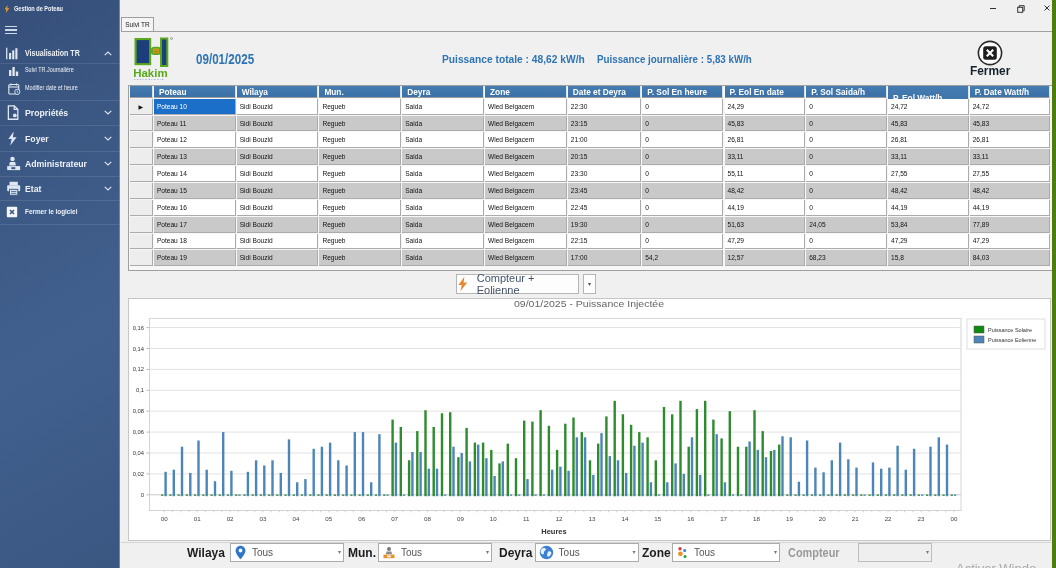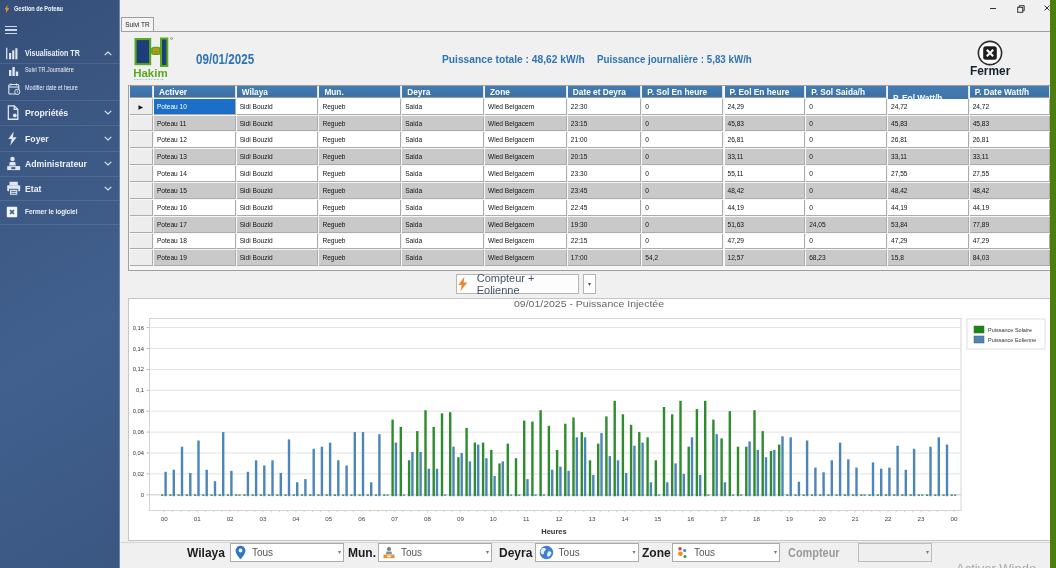--- a/index.html
+++ b/index.html
@@ -1,16 +1,16 @@
 <!DOCTYPE html>
 <html><head><meta charset="utf-8"><style>
 
 *{margin:0;padding:0;box-sizing:border-box}
 html,body{width:1056px;height:568px;overflow:hidden;font-family:"Liberation Sans",sans-serif}
-.page{position:relative;width:1056px;height:568px;background:#f0f0f0;overflow:hidden;border-right:6px solid #4d7c0f}
+.page{position:relative;width:1056px;height:568px;background:#f0f0f0;overflow:hidden;border-right:4px solid #4d7c0f}
 .sidebar{position:absolute;left:0;top:0;width:120px;height:568px;
  background:linear-gradient(150deg,#354f79 0%,#3d5a86 35%,#42608e 60%,#3a5782 100%);
  border-right:1px solid #6b84a8}
 .titlebar-l{position:absolute;left:0;top:0;width:120px;height:17px;background:#32496f00;display:flex;align-items:center}
 .tbolt{margin-left:4px;display:flex}
 .tbtxt{color:#f2f5fa;font-size:6.8px;font-weight:bold;margin-left:3.5px;transform:scaleX(0.82);transform-origin:left}
 .burger{position:absolute;left:5px;top:25.7px;width:11.7px}
 .burger i{display:block;height:1.3px;background:#cdd8e8;margin-bottom:2.3px}
 .mi{position:absolute;left:0;width:120px;height:0;display:flex;align-items:center}
 .mic{position:absolute;left:6px;top:-6px;display:flex}
@@ -221,28 +221,28 @@
 <div class="ptot">Puissance totale : 48,62 kW/h</div>
 <div class="pjou">Puissance journalière : 5,83 kW/h</div>
 <div class="fermer"><svg width="26" height="26" viewBox="0 0 26 26">
 <circle cx="13" cy="13" r="11.6" fill="#fff" stroke="#2a2a2a" stroke-width="1.6"></circle>
 <rect x="6.2" y="6.2" width="13.6" height="13.6" rx="2.5" fill="#1f1f1f"></rect>
 <path d="M9.8 9.8l6.4 6.4M16.2 9.8l-6.4 6.4" stroke="#fff" stroke-width="2.1"></path>
 </svg></div>
 <div class="fermtxt">Fermer</div>
 <div class="tblwrap">
 <div class="th" style="left:1.0px;top:0.3px;width:23.4px;height:11.5px"></div>
-<div class="th" style="left:25.4px;top:0.3px;width:81.8px;height:11.5px">Activer</div>
+<div class="th" style="left:25.4px;top:0.3px;width:81.8px;height:11.5px">Poteau</div>
 <div class="th" style="left:108.2px;top:0.3px;width:81.7px;height:11.5px">Wilaya</div>
 <div class="th" style="left:190.9px;top:0.3px;width:81.8px;height:11.5px">Mun.</div>
 <div class="th" style="left:273.7px;top:0.3px;width:81.8px;height:11.5px">Deyra</div>
 <div class="th" style="left:356.5px;top:0.3px;width:81.8px;height:11.5px">Zone</div>
 <div class="th" style="left:439.3px;top:0.3px;width:73.5px;height:11.5px">Date et Deyra</div>
 <div class="th" style="left:513.8px;top:0.3px;width:81.2px;height:11.5px">P. Sol En heure</div>
-<div class="th" style="left:596.0px;top:0.3px;width:80.7px;height:11.5px">P. Eol En heure</div>
+<div class="th" style="left:596.0px;top:0.3px;width:80.7px;height:11.5px">P. Eol En date</div>
 <div class="th" style="left:677.7px;top:0.3px;width:80.8px;height:11.5px">P. Sol Saida/h</div>
 <div class="th" style="left:759.5px;top:0.3px;width:80.7px;height:24px">P. Eol Watt/h</div>
 <div class="th" style="left:841.2px;top:0.3px;width:80.3px;height:11.5px">P. Date Watt/h</div>
 <div class="rhd" style="top:12.7px;height:15.9px">
         <span class="arr">▶</span>
       </div>
 <div class="td sel" style="left:25.4px;top:12.7px;width:81.8px;height:15.9px">Poteau 10</div>
 <div class="td" style="left:108.2px;top:12.7px;width:81.7px;height:15.9px;background:#ffffff">Sidi Bouzid</div>
 <div class="td" style="left:190.9px;top:12.7px;width:81.8px;height:15.9px;background:#ffffff">Regueb</div>
 <div class="td" style="left:273.7px;top:12.7px;width:81.8px;height:15.9px;background:#ffffff">Saida</div>

